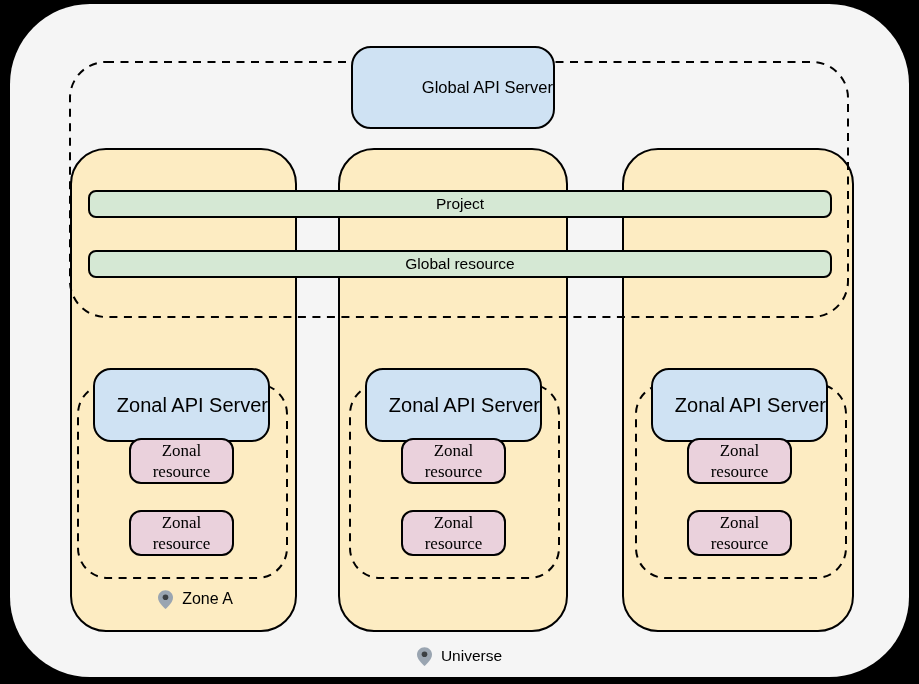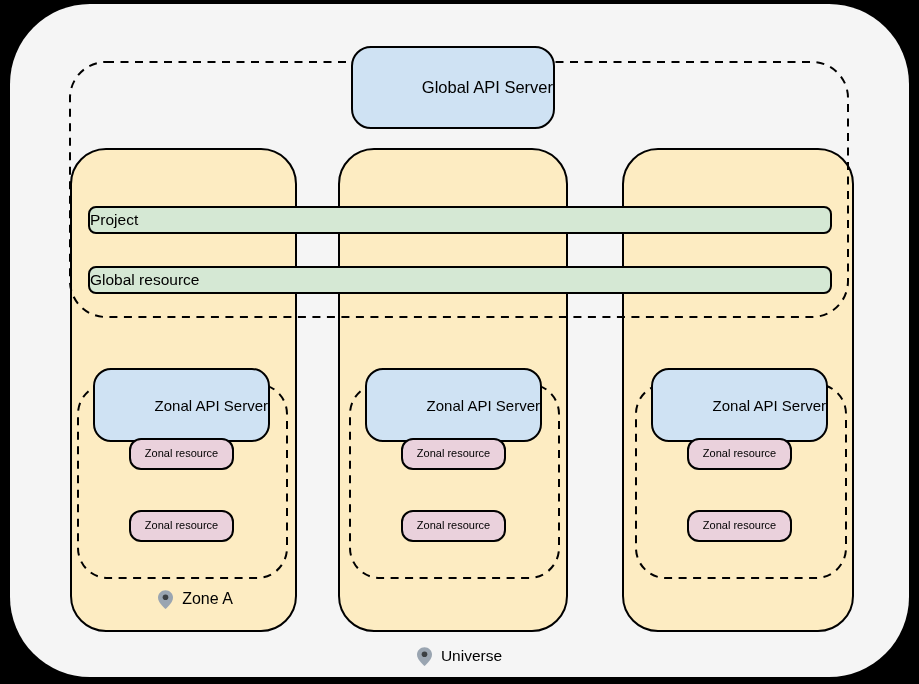--- a/index.html
+++ b/index.html
@@ -39,56 +39,56 @@
 
   svg.dashed{z-index:3;display:block;}
   svg.dashed rect{fill:none;stroke:var(--line);stroke-width:2;stroke-dasharray:8 6.5;}
 
   .bar{
     left:88px;width:744px;height:28px;
     background:var(--bar-fill);
     border:2px solid var(--line);
     border-radius:8px;
     z-index:4;
-    display:flex;align-items:center;justify-content:flex-start;
+    display:flex;align-items:center;justify-content:center;
     font-size:15.5px;
-    margin-top:16px;
   }
   .bar-project{top:190px;}
   .bar-global-resource{top:250px;}
 
   .api-box{
     background:var(--api-fill);
     border:2.5px solid var(--line);
     display:flex;align-items:center;justify-content:flex-end;
     text-align:center;
     z-index:5;
     margin-top:25px;
   }
   .global-api{
     left:351px;top:21px;width:204px;height:83px;
     border-radius:20px;font-size:16.5px;
   }
   .zonal-api{
     top:343px;width:177px;height:74px;
-    border-radius:18px;font-size:15px;
+    border-radius:18px;font-size:20px;
     z-index:4;
   }
   .zonal-api.a{left:93px;}
   .zonal-api.b{left:365px;}
   .zonal-api.c{left:651px;}
 
   .resource{
-    width:105px;height:32px;
+    width:105px;height:46px;
     background:var(--resource-fill);
     border:2px solid var(--line);
     border-radius:12px;
     display:flex;align-items:center;justify-content:center;
-    text-align:center;font-size:11px;line-height:1.25;
+    text-align:center;font-size:17px;line-height:1.25;
     z-index:4;
+    font-family:Liberation Serif, serif;
   }
   .res-1{top:438px;}
   .res-2{top:510px;}
   .res.a{left:129px;}
   .res.b{left:401px;}
   .res.c{left:687px;}
 
   .label-row{
     display:flex;align-items:center;justify-content:center;gap:9px;
     z-index:4;font-size:16px;

